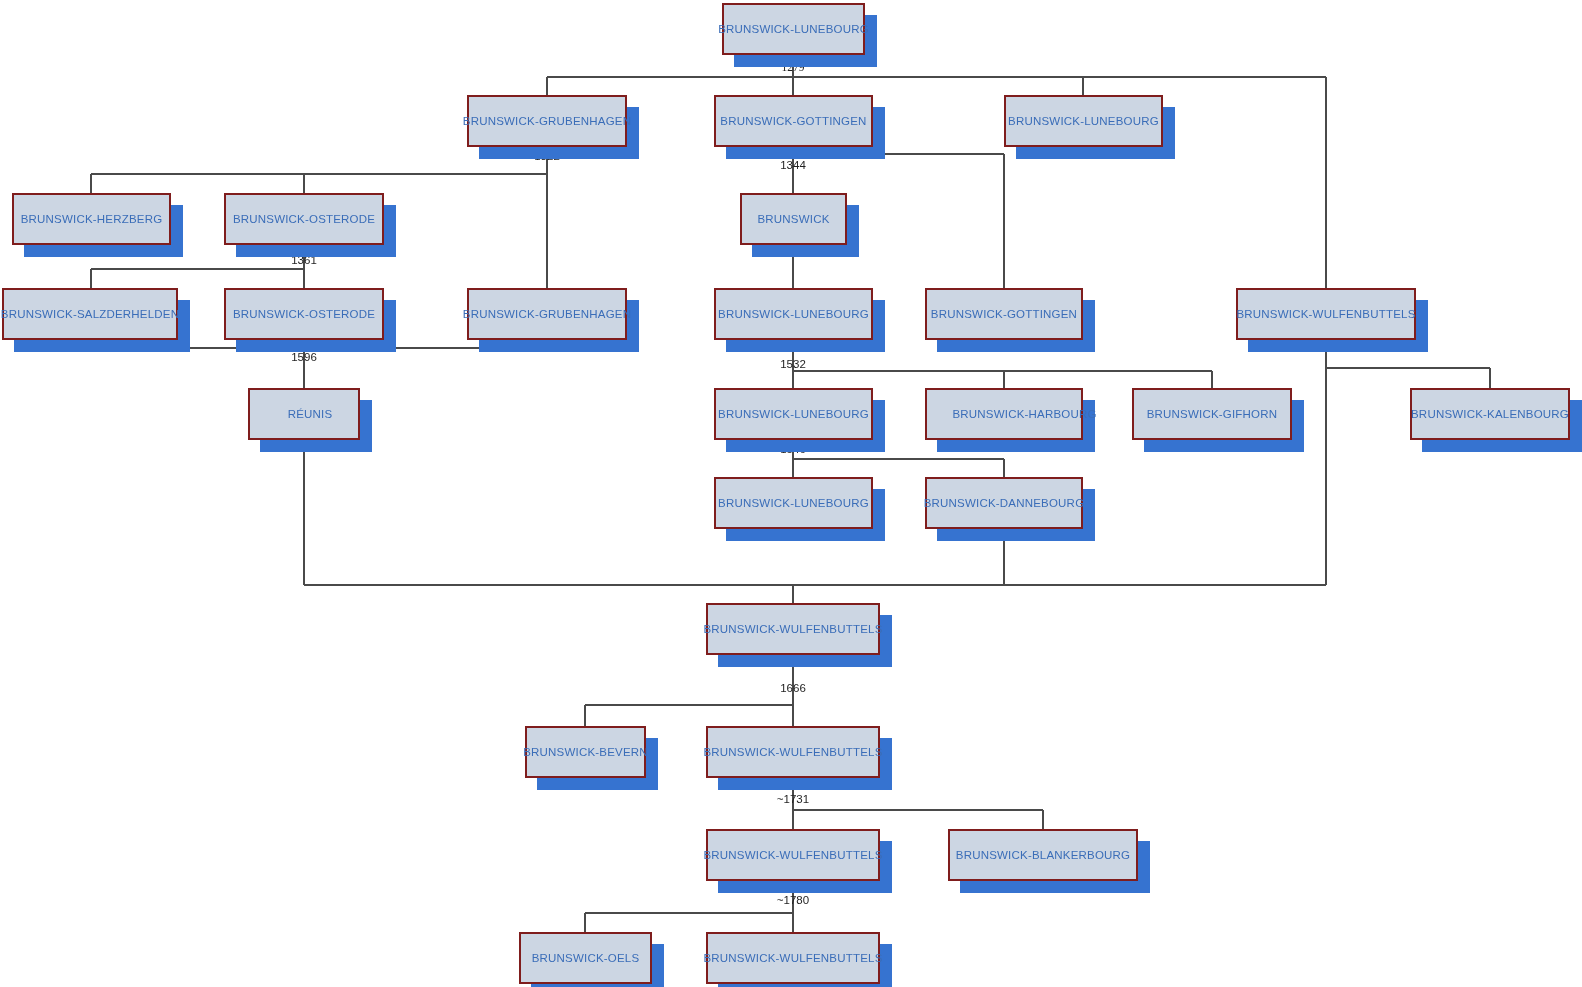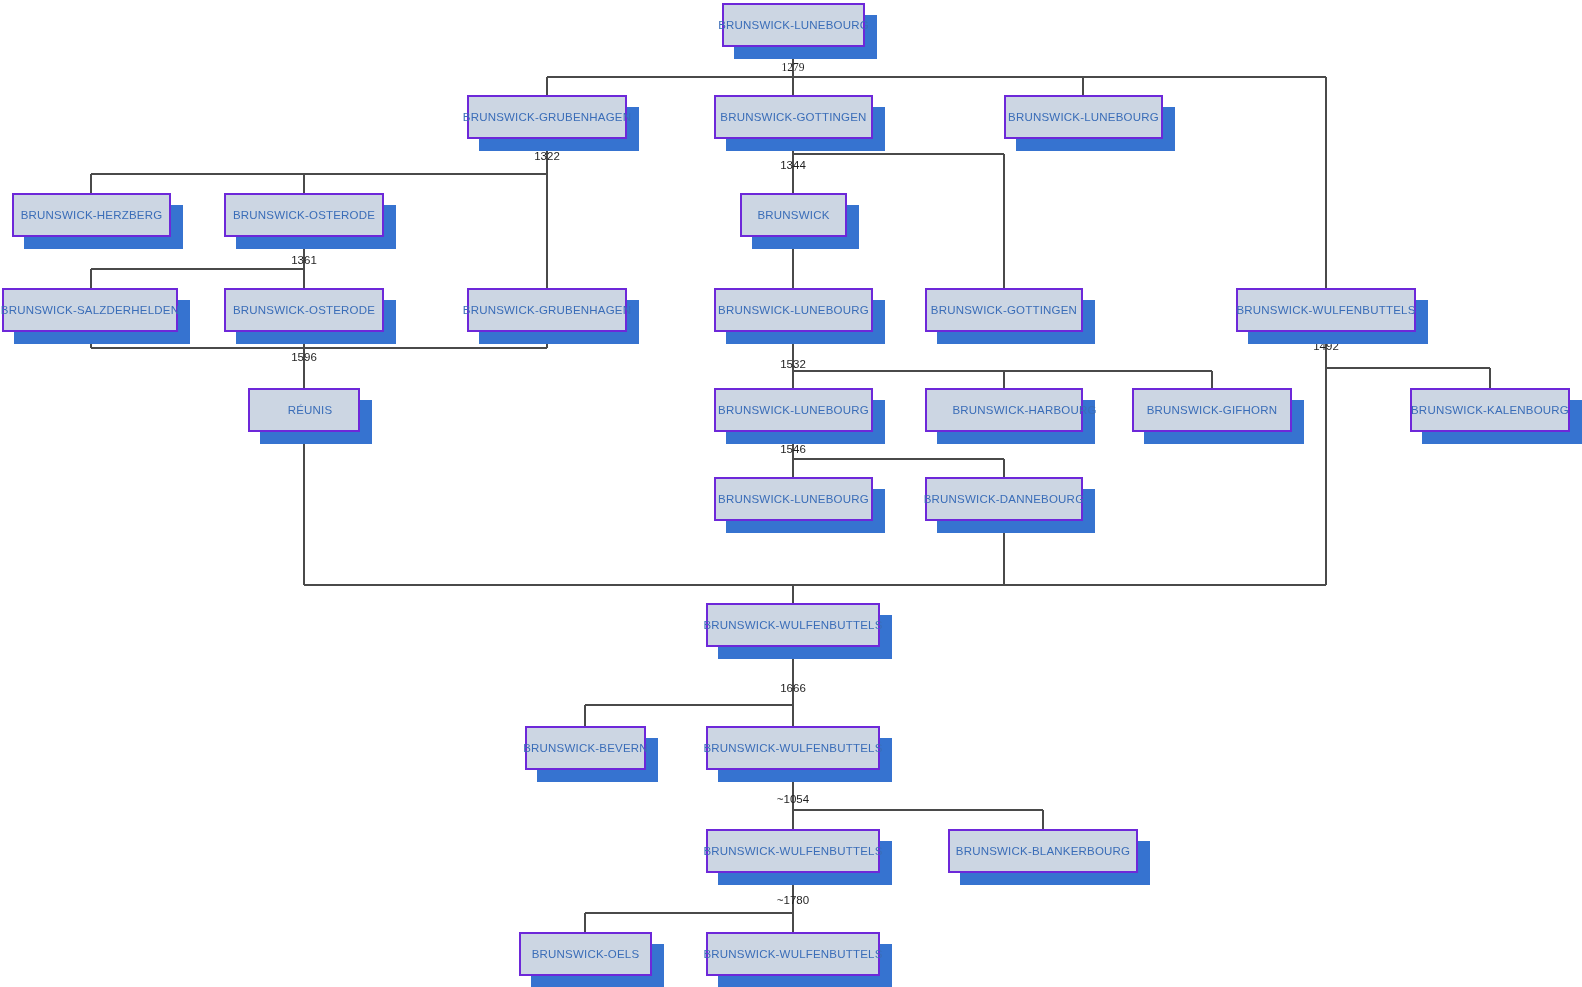--- a/index.html
+++ b/index.html
@@ -11,23 +11,23 @@
   #stage {
     position: relative;
     width: 1582px;
     height: 987px;
     background: #ffffff;
     overflow: hidden;
   }
   .node {
     position: absolute;
     box-sizing: border-box;
-    height: 44px;
+    height: 52px;
     background: #ccd6e3;
-    border: 2px solid #6d28d9;
+    border: 2px solid #7f1d1d;
     box-shadow: 12px 12px 0 0 #3673d0;
     display: flex;
     align-items: center;
     justify-content: center;
     z-index: 3;
     cursor: pointer;
   }
   .node span {
     color: #3a6db8;
     font-size: 11.5px;
@@ -101,21 +101,21 @@
     <div class="year" style="left: 793px; top: 67px; font-family: Liberation Serif, serif;">1279</div>
     <div class="year" style="left: 547px; top: 156px;">1322</div>
     <div class="year" style="left: 793px; top: 165px;">1344</div>
     <div class="year" style="left: 304px; top: 260px;">1361</div>
     <div class="year" style="left: 793px; top: 244px;">1416</div>
     <div class="year" style="left: 1326px; top: 346px;">1492</div>
     <div class="year" style="left: 793px; top: 364px;">1532</div>
     <div class="year" style="left: 793px; top: 449px;">1546</div>
     <div class="year" style="left: 304px; top: 357px;">1596</div>
     <div class="year" style="left: 793px; top: 688px;">1666</div>
-    <div class="year" style="left: 793px; top: 799px;">~1054</div>
+    <div class="year" style="left: 793px; top: 799px;">~1731</div>
     <div class="year" style="left: 793px; top: 900px;">~1780</div>
     <div class="node" style="left: 722px; top: 3px; width: 143px;">
       <span>BRUNSWICK-LUNEBOURG</span>
     </div>
     <div class="node" style="left: 467px; top: 95px; width: 160px;">
       <span>BRUNSWICK-GRUBENHAGEN</span>
     </div>
     <div class="node" style="left: 714px; top: 95px; width: 159px;">
       <span>BRUNSWICK-GOTTINGEN</span>
     </div>

